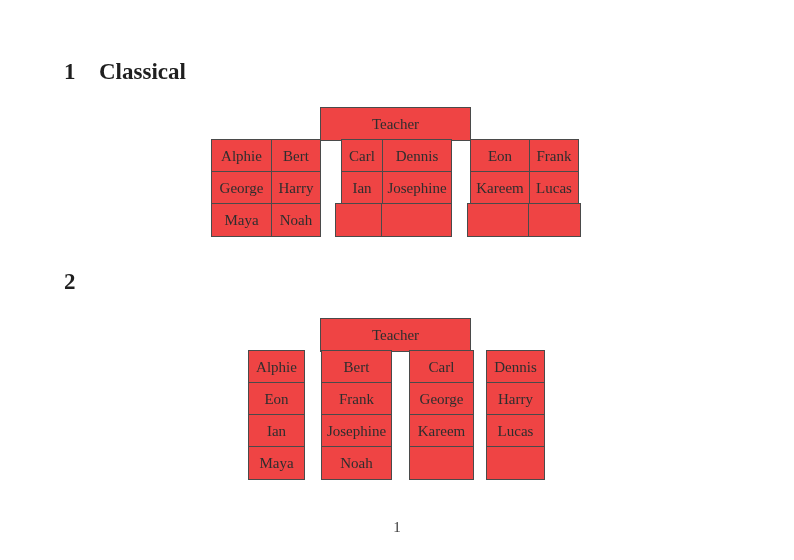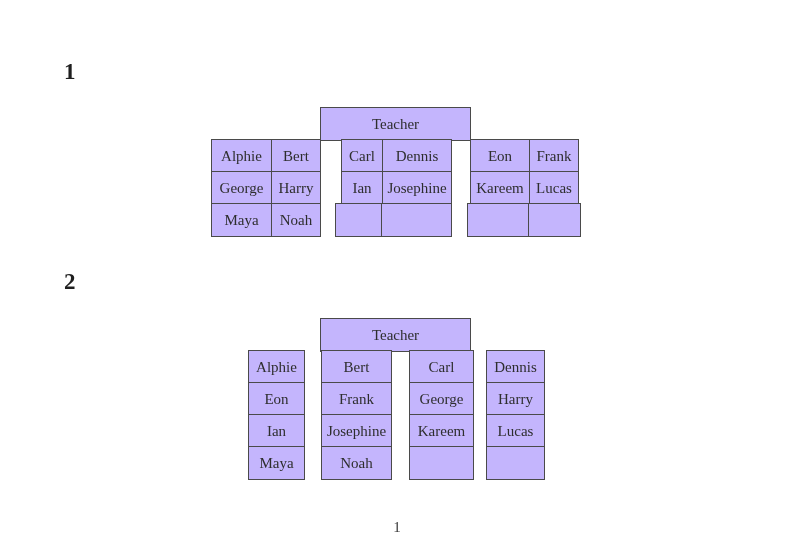--- a/index.html
+++ b/index.html
@@ -24,21 +24,21 @@
   }
   .heading .num { display: inline-block; width: 35px; }
   .h1 { top: 60px; }
   .h2 { top: 270px; }
 
   .box {
     position: absolute;
     box-sizing: border-box;
     height: 34px;
     border: 1px solid #4a4a4a;
-    background: #c4b5fd;
+    background: #ef4444;
     display: flex;
     align-items: center;
     font-size: 15px;
     line-height: 1;
   }
   .cell {
     box-sizing: border-box;
     height: 100%;
     display: flex;
     align-items: center;
@@ -86,20 +86,21 @@
     color: #3a3a3a;
   }
 </style>
 </head>
 <body>
 
 <div class="page">
 
   <div class="heading h1">
     <span class="num">1</span>
+    <span>Classical</span>
   </div>
 
   <div class="box c-teacher single">
     <span>Teacher</span>
   </div>
 
   <div class="box c-g1 c-row1">
     <span class="cell">Alphie</span>
     <span class="cell">Bert</span>
   </div>

